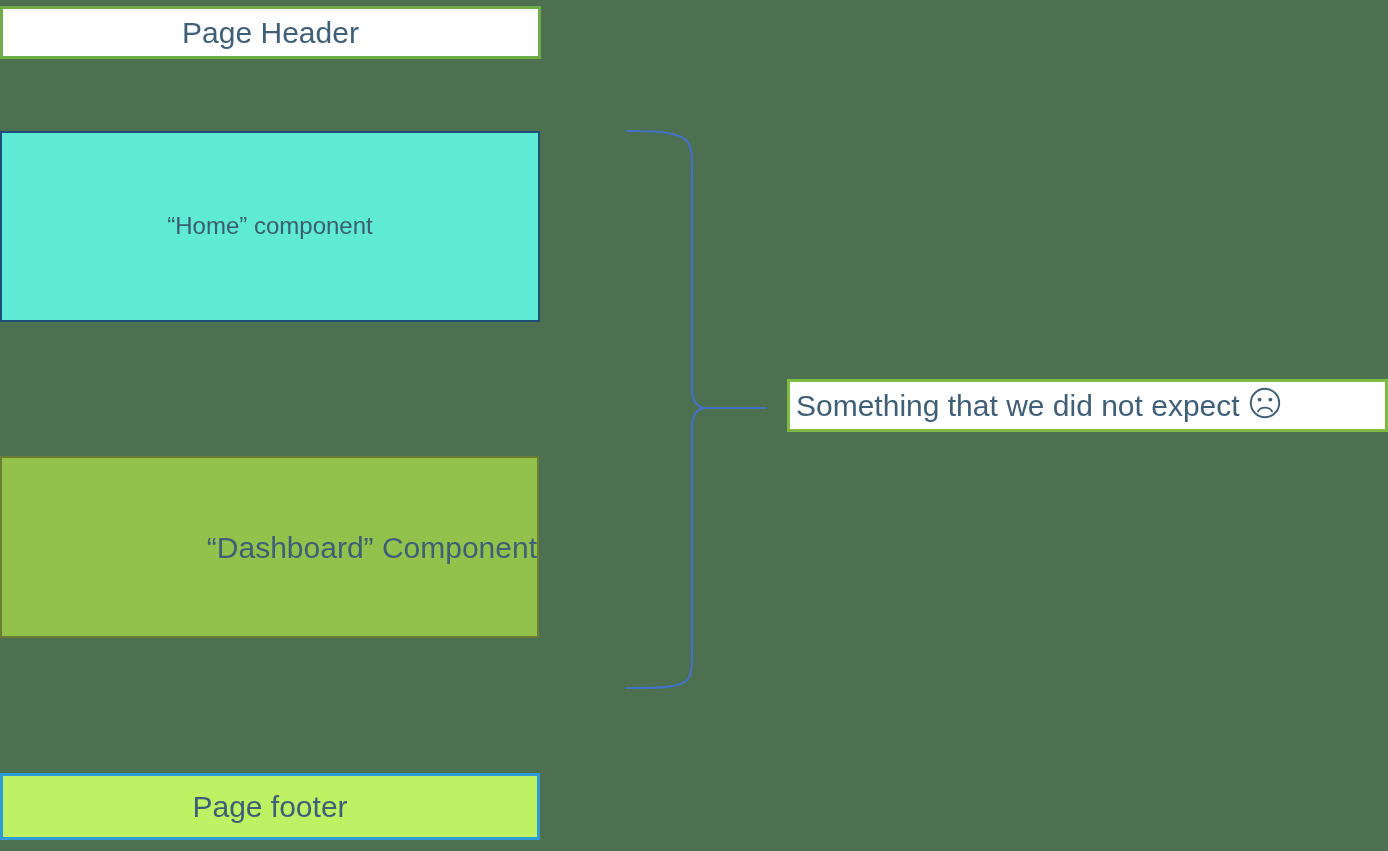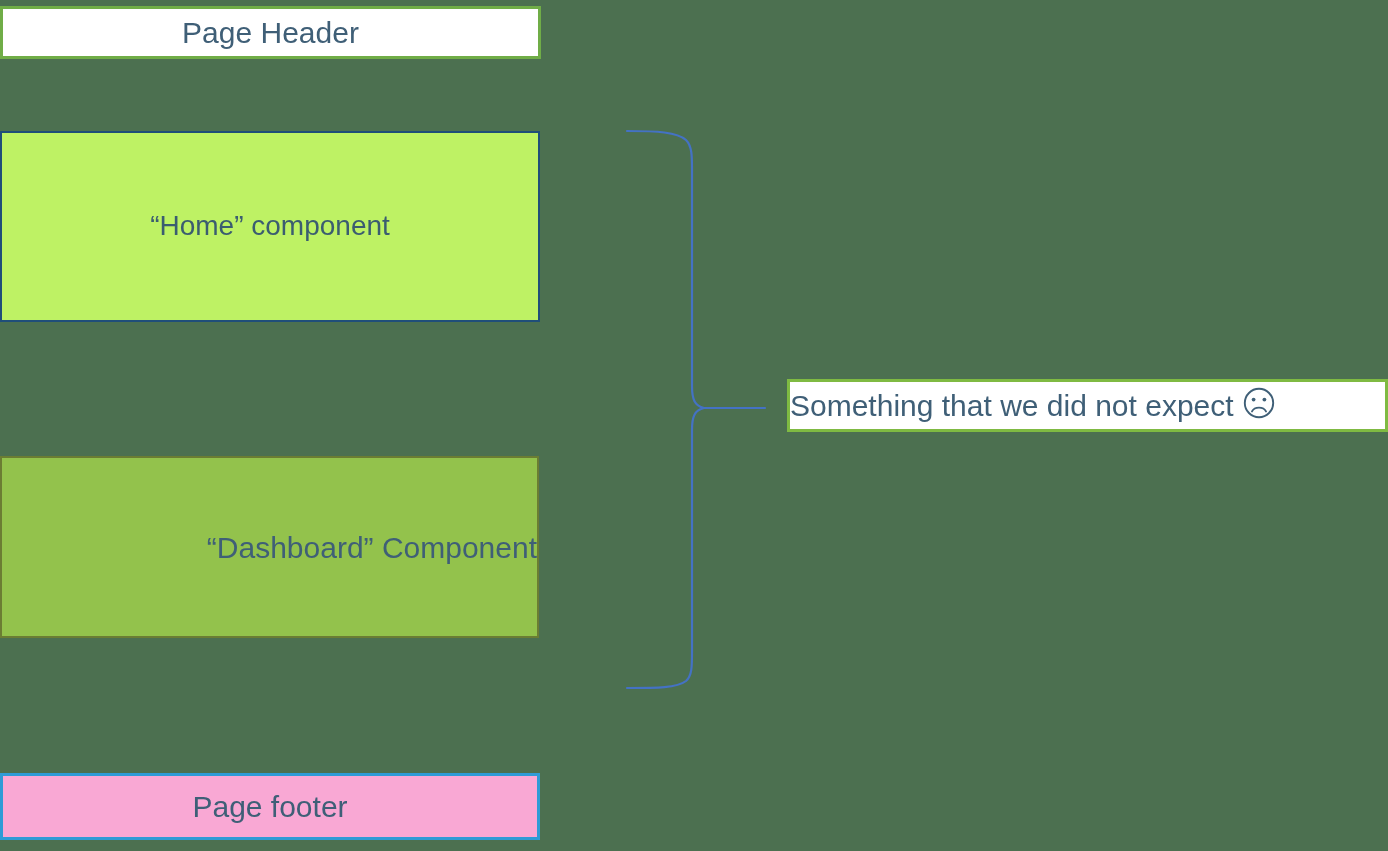--- a/index.html
+++ b/index.html
@@ -41,23 +41,23 @@
     border: 3px solid #70AD47;
     font-size: 30px;
   }
 
   
   #home-component-box {
     left: 0px;
     top: 131px;
     width: 540px;
     height: 191px;
-    background: #bef264;
+    background: #5eead4;
     border: 2px solid #1F4E79;
-    font-size: 28px;
+    font-size: 24px;
     color: #3B5D70;
   }
 
   
   #dashboard-component-box {
     left: 0px;
     top: 456px;
     width: 539px;
     height: 182px;
     background: #93C24C;
@@ -66,36 +66,36 @@
     color: #3F5F77;
     justify-content: flex-end;
   }
 
   
   #page-footer-box {
     left: 0px;
     top: 773px;
     width: 540px;
     height: 67px;
-    background: #f9a8d4;
+    background: #bef264;
     border: 3px solid #2E9BD6;
     font-size: 30px;
   }
 
   
   #callout-box {
     left: 787px;
     top: 379px;
     width: 601px;
     height: 53px;
     background: #FFFFFF;
     border: 3px solid #7FBA42;
     font-size: 30px;
     justify-content: flex-start;
-    padding-left: 0;
+    padding-left: 6px;
   }
   #callout-text {
     display: inline-block;
   }
   #sad-face-icon {
     display: inline-block;
     vertical-align: -4px;
     margin-left: 8px;
   }
 

